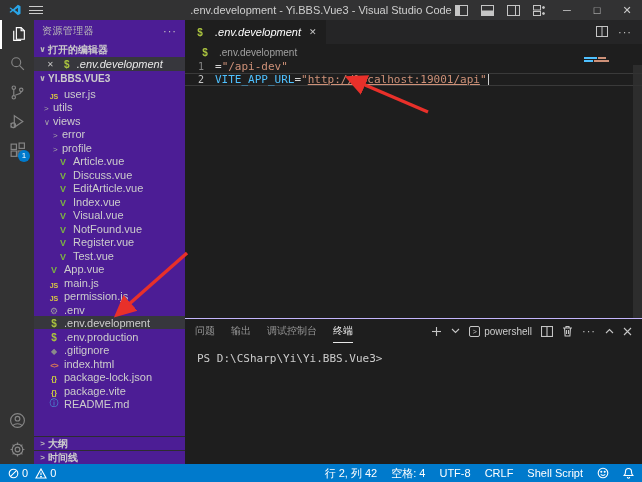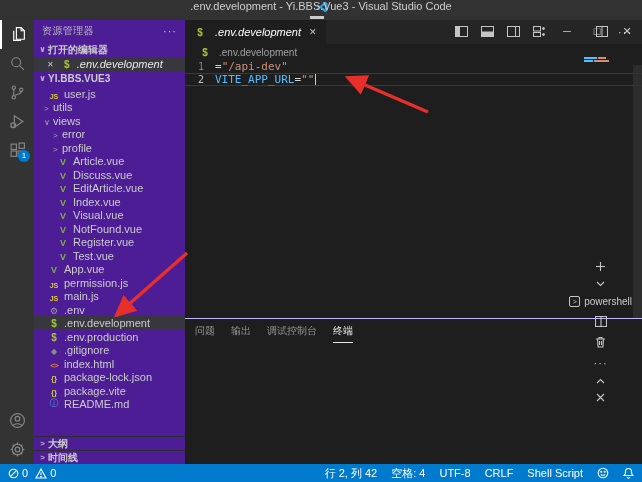--- a/index.html
+++ b/index.html
@@ -1,20 +1,20 @@
 <!DOCTYPE html>
 <html><head>
 <meta charset="utf-8">
 <style>
   * { margin:0; padding:0; box-sizing:border-box; }
   html,body { width:642px; height:482px; overflow:hidden; }
   body { font-family:"Liberation Sans","DejaVu Sans",sans-serif; background:#1e1e1e; position:relative; color:#ccc; }
 
   
-  .titlebar { position:absolute; top:0; left:0; right:0; height:20px; background:#323233; display:flex; align-items:center; z-index:5;flex-direction:column; }
+  .titlebar { position:absolute; top:0; left:0; right:0; height:20px; background:#323233; display:flex; align-items:center; z-index:5; }
   .tb-logo { width:14px; height:14px; margin:0 7px 0 8px; flex:0 0 auto; }
   .tb-menu { width:14px; height:12px; display:flex; flex-direction:column; justify-content:space-between; padding:2px 0; margin-right:8px; cursor:pointer; }
   .tb-menu i { display:block; height:1px; background:#cccccc; }
   .tb-title { position:absolute; left:0; right:0; text-align:center; font-size:11px; color:#cfcfcf; pointer-events:none; }
   .tb-right { margin-left:auto; display:flex; align-items:center; height:100%; }
   .tb-ic { width:26px; height:20px; display:flex; align-items:center; justify-content:center; cursor:pointer; }
   .tb-ic svg { stroke:#c5c5c5; fill:none; stroke-width:1; }
   .tb-win { width:30px; height:20px; display:flex; align-items:center; justify-content:center; font-size:11px; color:#cccccc; cursor:pointer; }
 
   
@@ -76,21 +76,21 @@
   .minimap { position:absolute; top:37px; right:24px; width:34px; }
   .minimap .mrow { display:flex; gap:1px; margin-bottom:1px; }
   .minimap .mseg { height:2px; }
   .scrollstrip { position:absolute; top:45px; right:0; width:9px; height:253px; background:#313131; opacity:.8; }
 
   
   .panel { position:absolute; left:0; right:0; top:298px; bottom:0; background:#1e1e1e; border-top:1px solid #c4b5fd; }
   .panel-header { height:24px; display:flex; align-items:center; padding:0 10px; }
   .p-tab { font-size:10px; color:#969696; margin-right:16px; height:24px; display:flex; align-items:center; cursor:pointer; border-bottom:1px solid transparent; }
   .p-tab.active { color:#e7e7e7; border-bottom:1px solid #e7e7e7; }
-  .p-actions { margin-left:auto; display:flex; align-items:center; gap:9px; color:#c5c5c5;flex-direction:column; }
+  .p-actions { margin-left:auto; display:flex; align-items:center; gap:9px; color:#c5c5c5; }
   .p-actions svg { stroke:#c5c5c5; fill:none; stroke-width:1.1; display:block; }
   .p-actions .shell { display:flex; align-items:center; gap:4px; font-size:10px; color:#cccccc; cursor:pointer; }
   .shell-box { width:11px; height:11px; border:1px solid #c5c5c5; border-radius:2px; font-size:7px; line-height:9px; text-align:center; color:#c5c5c5; }
   .p-ic { cursor:pointer; display:flex; align-items:center; }
   .term { font-family:"DejaVu Sans Mono","Liberation Mono",monospace; font-size:11px; color:#cccccc; padding:9px 0 0 12px; }
 
   
   .statusbar { position:absolute; left:0; right:0; bottom:0; height:18px; background:#007acc; display:flex; align-items:center; font-size:11px; color:#ffffff; padding:0 8px; z-index:5; }
   .st-item { display:flex; align-items:center; gap:3px; cursor:pointer; }
   .st-left { display:flex; align-items:center; gap:8px; }
@@ -273,25 +273,25 @@
       <div class="tree-row pad-f2">
         <span class="fi fi-vue">V</span>
         <span class="lbl">Test.vue</span>
       </div>
       <div class="tree-row pad-f1">
         <span class="fi fi-vue">V</span>
         <span class="lbl">App.vue</span>
       </div>
       <div class="tree-row pad-f1">
         <span class="fi fi-js">JS</span>
+        <span class="lbl">main.js</span>
+      </div>
+      <div class="tree-row pad-f1">
+        <span class="fi fi-js">JS</span>
         <span class="lbl">permission.js</span>
-      </div>
-      <div class="tree-row pad-f1">
-        <span class="fi fi-js">JS</span>
-        <span class="lbl">main.js</span>
       </div>
       <div class="tree-row pad-f1">
         <span class="fi fi-gear">⚙</span>
         <span class="lbl">.env</span>
       </div>
       <div class="tree-row pad-f1 selected">
         <span class="fi fi-env">$</span>
         <span class="lbl">.env.development</span>
       </div>
       <div class="tree-row pad-f1">
@@ -355,20 +355,21 @@
       <div class="code-line">
         <span class="gutter">1</span>
         <span class="tk-op">=</span>
         <span class="tk-str">"/api-dev"</span>
       </div>
       <div class="code-line current">
         <span class="gutter">2</span>
         <span class="tk-var">VITE_APP_URL</span>
         <span class="tk-op">=</span>
         <span class="tk-str">"</span>
+        <span class="tk-link">http://localhost:19001/api</span>
         <span class="tk-str">"</span>
         <span class="cursor"></span>
       </div>
     </div>
   <div class="minimap">
     <div class="mrow">
         <span class="mseg" style="width: 13px; background: rgb(79, 193, 255);"></span>
         <span class="mseg" style="width: 8px; background: rgb(206, 145, 120);"></span>
       </div>
     <div class="mrow">
@@ -419,20 +420,21 @@
               <path d="M1 5l3.5-3.5L8 5"></path>
             </svg>
           </span>
         <span class="p-ic">
           <svg width="9" height="9" viewBox="0 0 9 9">
               <path d="M1 1l7 7M8 1L1 8"></path>
             </svg>
           </span>
       </div>
     </div>
+    <div class="term">PS D:\CSharp\Yi\Yi.BBS.Vue3&gt;</div>
   </div>
 </div>
 
 <div class="statusbar">
   <div class="st-left">
     <span class="st-item">
       <svg width="11" height="11" viewBox="0 0 11 11">
           <circle cx="5.5" cy="5.5" r="4.3"></circle>
           <line x1="2.6" y1="8.4" x2="8.4" y2="2.6"></line>
         </svg>

